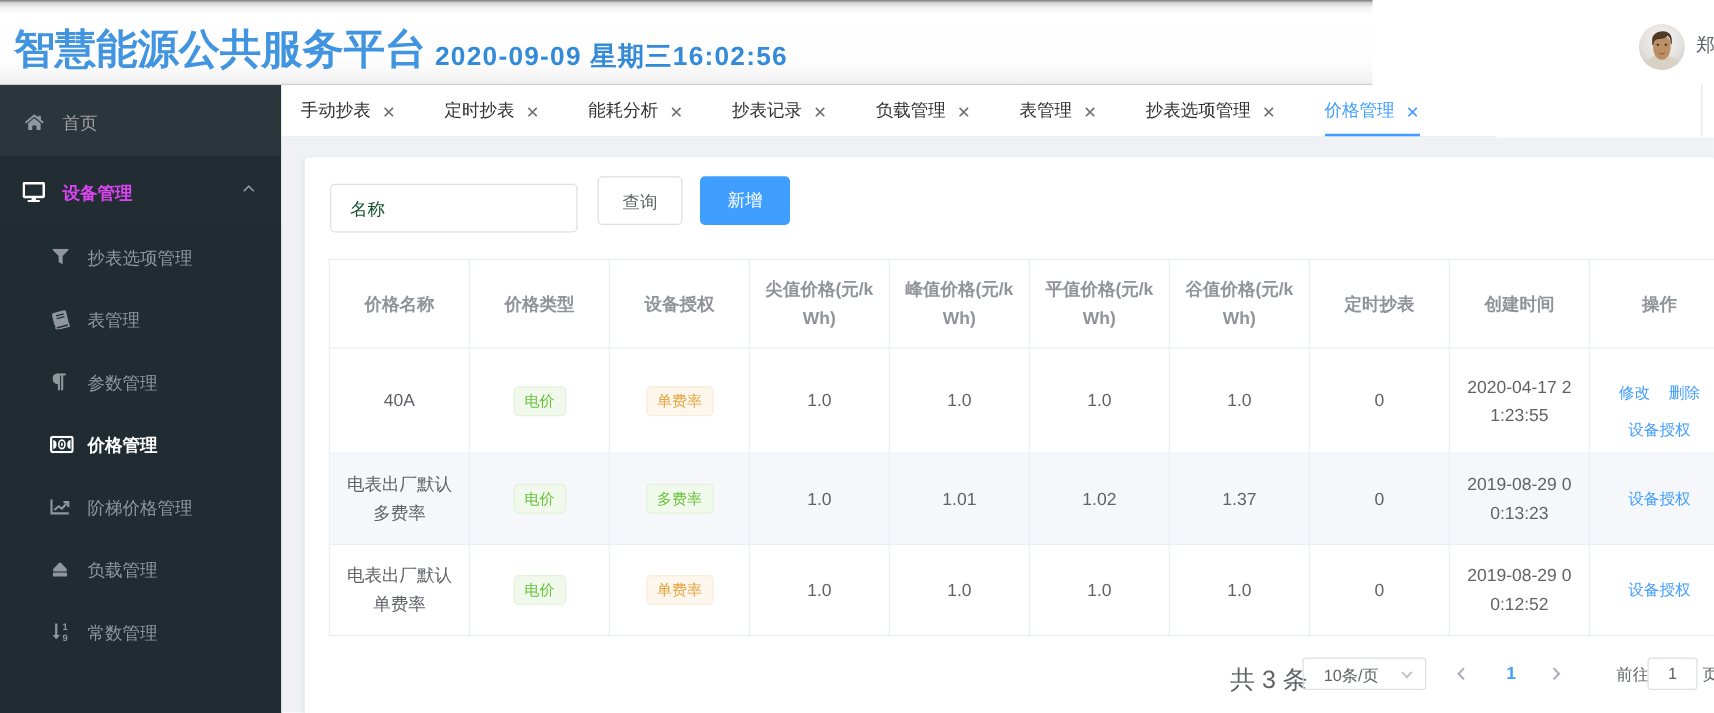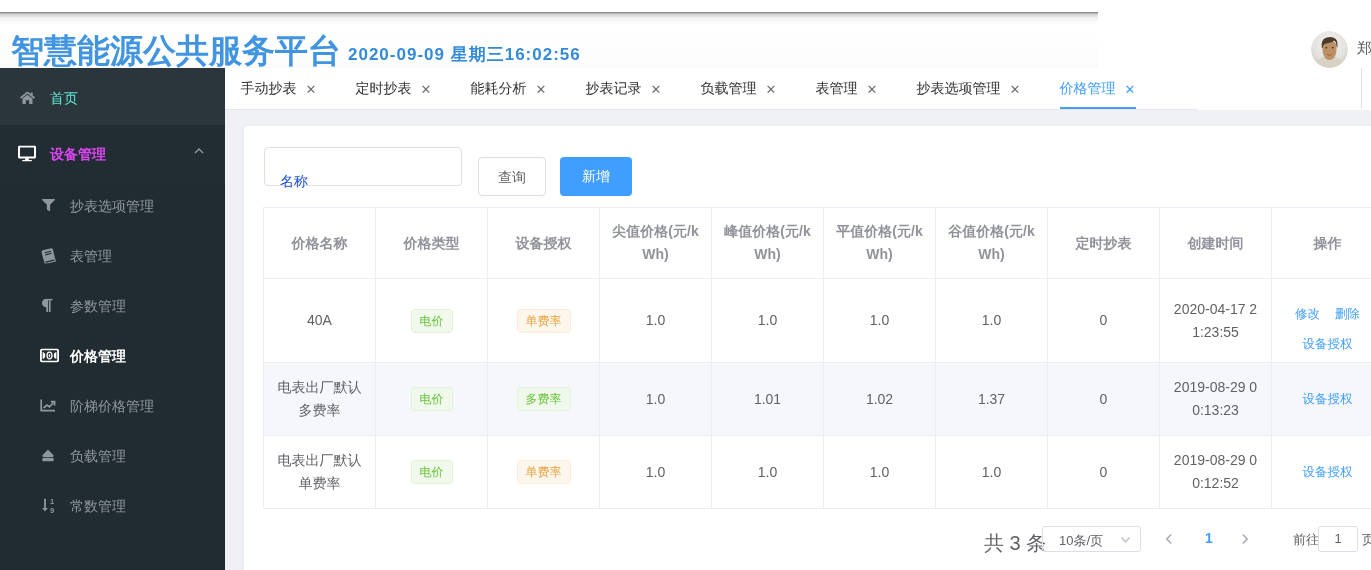--- a/index.html
+++ b/index.html
@@ -1,30 +1,30 @@
 <!DOCTYPE html>
 <html lang="zh"><head>
 <meta charset="utf-8">
 <style>
   * { margin:0; padding:0; box-sizing:border-box; }
   html,body { width:1371px; height:570px; overflow:hidden; font-family:"Liberation Sans",sans-serif; background:#fff; }
 
   
-  #header { position:absolute; left:0; top:12px; width:1098px; height:68px;
+  #header { position:absolute; left:0; top:0; width:1098px; height:68px;
     background:linear-gradient(180deg,#7e7e7e 0px,#9b9b9b 1px,#cfcfcf 2px,#f2f2f2 6px,#ffffff 12px,#fdfdfd 50px,#f0f0f0 67px);
     border-bottom:1px solid #cfcfcf; }
   #title { position:absolute; left:11px; top:17px; font-size:33px; font-weight:bold; color:#4094e0; }
-  #hdate { position:absolute; left:348px; top:31px; font-size:17px; font-weight:bold; color:#338ad8; letter-spacing:1px; }
+  #hdate { position:absolute; left:348px; top:31px; font-size:21px; font-weight:bold; color:#338ad8; letter-spacing:1px; }
   #avatar { position:absolute; left:1311px; top:19px; width:37px; height:37px; border-radius:50%; overflow:hidden; }
   #uname { position:absolute; left:1357px; top:27px; font-size:15px; color:#5a5e66; }
 
   
   #sidebar { position:absolute; left:0; top:68px; width:225px; height:502px; background:#222c33; }
   #homerow { position:absolute; left:0; top:0; width:225px; height:57px; background:#2b353c; }
-  .mitem { position:relative; height:56px; color:#5eead4; font-size:14px; }
+  .mitem { position:relative; height:56px; color:#a3a3a3; font-size:14px; }
   .mitem .txt { position:absolute; left:50px; top:calc(50% + 3px); transform:translateY(-50%); }
   .mitem .ic { position:absolute; left:18px; top:calc(50% + 3px); transform:translateY(-50%); width:18px; text-align:center; }
   #submenu { position:absolute; left:0; top:114px; width:225px; height:390px; background:#202b32; }
   .sitem { position:relative; height:50px; color:#8f979d; font-size:14px; }
   .sitem .txt { position:absolute; left:70px; top:50%; transform:translateY(-50%); }
   .sitem .ic { position:absolute; left:40px; top:50%; transform:translateY(-50%); width:16px; text-align:center; }
   .sitem.active { color:#fff; font-weight:bold; }
   #dev-title { color:#d946ef; font-weight:bold; }
   .arrow { position:absolute; right:20px; top:50%; transform:translateY(-50%); }
 
@@ -35,22 +35,22 @@
   .tab .x { color:#6e7277; font-size:13px; margin-left:9px; display:inline-block; width:11px; text-align:center; position:relative; top:1px; }
   .tab.active { color:#409eff; }
   .tab.active .x { color:#409eff; }
   .tab.active:after { content:""; position:absolute; left:19.5px; right:19.5px; bottom:0; height:2px; background:#409eff; }
 
   
   #content { position:absolute; left:225px; top:110px; width:1146px; height:460px; background:#eff1f4; }
   #card { position:absolute; left:18px; top:15px; width:1140px; height:460px; background:#fff; border:1px solid #ebeef5; border-radius:4px; box-shadow:0 2px 4px rgba(0,0,0,.06); }
 
   #nameinput { position:absolute; left:20px; top:21px; width:198px; height:39px; border:1px solid #dcdfe6; border-radius:4px; }
-  #nameinput span { position:absolute; left:15px; top:11px; font-size:14px; color:#1d4ed8;margin-top:14px; }
-  .btn { position:absolute; top:31px; height:39px; border-radius:4px; font-size:14px; text-align:center; line-height:39px; }
+  #nameinput span { position:absolute; left:15px; top:11px; font-size:14px; color:#14532d; }
+  .btn { position:absolute; top:15px; height:39px; border-radius:4px; font-size:14px; text-align:center; line-height:39px; }
   #btn-query { left:234px; width:68px; background:#fff; border:1px solid #dcdfe6; color:#606266; }
   #btn-add { left:316px; width:72px; background:#409eff; color:#fff; }
 
   
   table { position:absolute; left:19px; top:81px; border-collapse:collapse; table-layout:fixed; width:1120px; }
   th,td { border:1px solid #ebeef5; text-align:center; vertical-align:middle; font-size:14px; padding:0; }
   th { color:#909399; font-weight:bold; height:71px; line-height:23px; background:#fff; }
   td { color:#606266; line-height:23px; }
   tr.r1 td { height:84px; }
   tr.r2 td { height:73px; background:#f5f7fa; }

